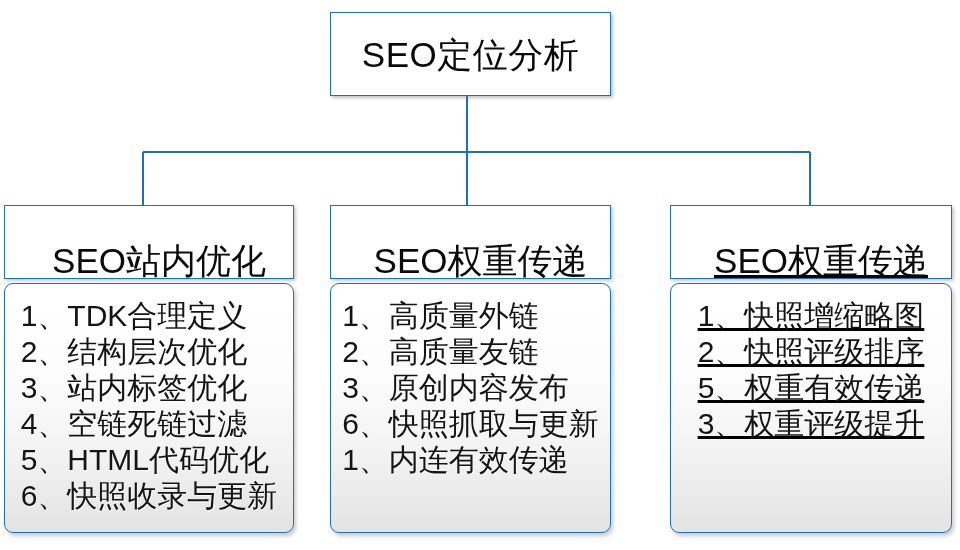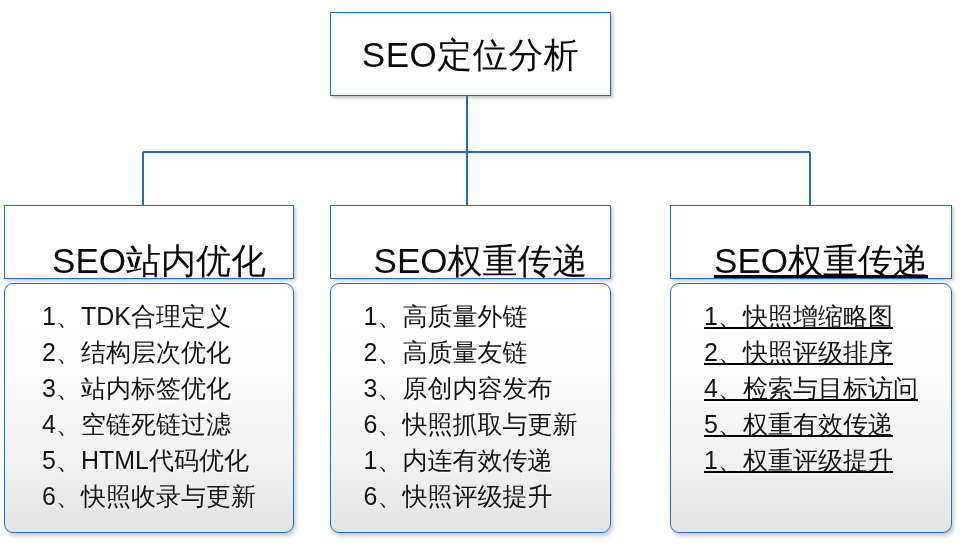--- a/index.html
+++ b/index.html
@@ -90,21 +90,21 @@
     flex-direction: column;
     align-items: center;
     overflow: hidden;
   }
   .item-list {
     list-style: none;
     margin: 0;
     padding: 0;
   }
   .item-row {
-    font-size: 25px;
+    font-size: 30px;
     color: #141414;
     line-height: 36px;
     white-space: nowrap;
     text-shadow: 0.6px 0.6px 0.8px rgba(255,255,255,0.9);
   }
 
   
   .branch.col-1 { left: 4px;   width: 290px; }
   .branch.col-2 { left: 330px; width: 281px; }
   .branch.col-3 { left: 670px; width: 282px; text-decoration: underline; }
@@ -148,33 +148,31 @@
     <div class="branch-header">
       <span class="branch-title">SEO权重传递</span>
     </div>
     <div class="branch-body">
       <ul class="item-list">
         <li class="item-row">1、高质量外链</li>
         <li class="item-row">2、高质量友链</li>
         <li class="item-row">3、原创内容发布</li>
         <li class="item-row">6、快照抓取与更新</li>
         <li class="item-row">1、内连有效传递</li>
-        <li class="item-row">6、快照评级提升</li>
       </ul>
     </div>
   </div>
 
   <div class="branch col-3">
     <div class="branch-header">
       <span class="branch-title">SEO权重传递</span>
     </div>
     <div class="branch-body">
       <ul class="item-list">
         <li class="item-row">1、快照增缩略图</li>
         <li class="item-row">2、快照评级排序</li>
-        <li class="item-row">4、检索与目标访问</li>
         <li class="item-row">5、权重有效传递</li>
-        <li class="item-row">1、权重评级提升</li>
+        <li class="item-row">3、权重评级提升</li>
       </ul>
     </div>
   </div>
 
 </div>
 
 </body></html>

